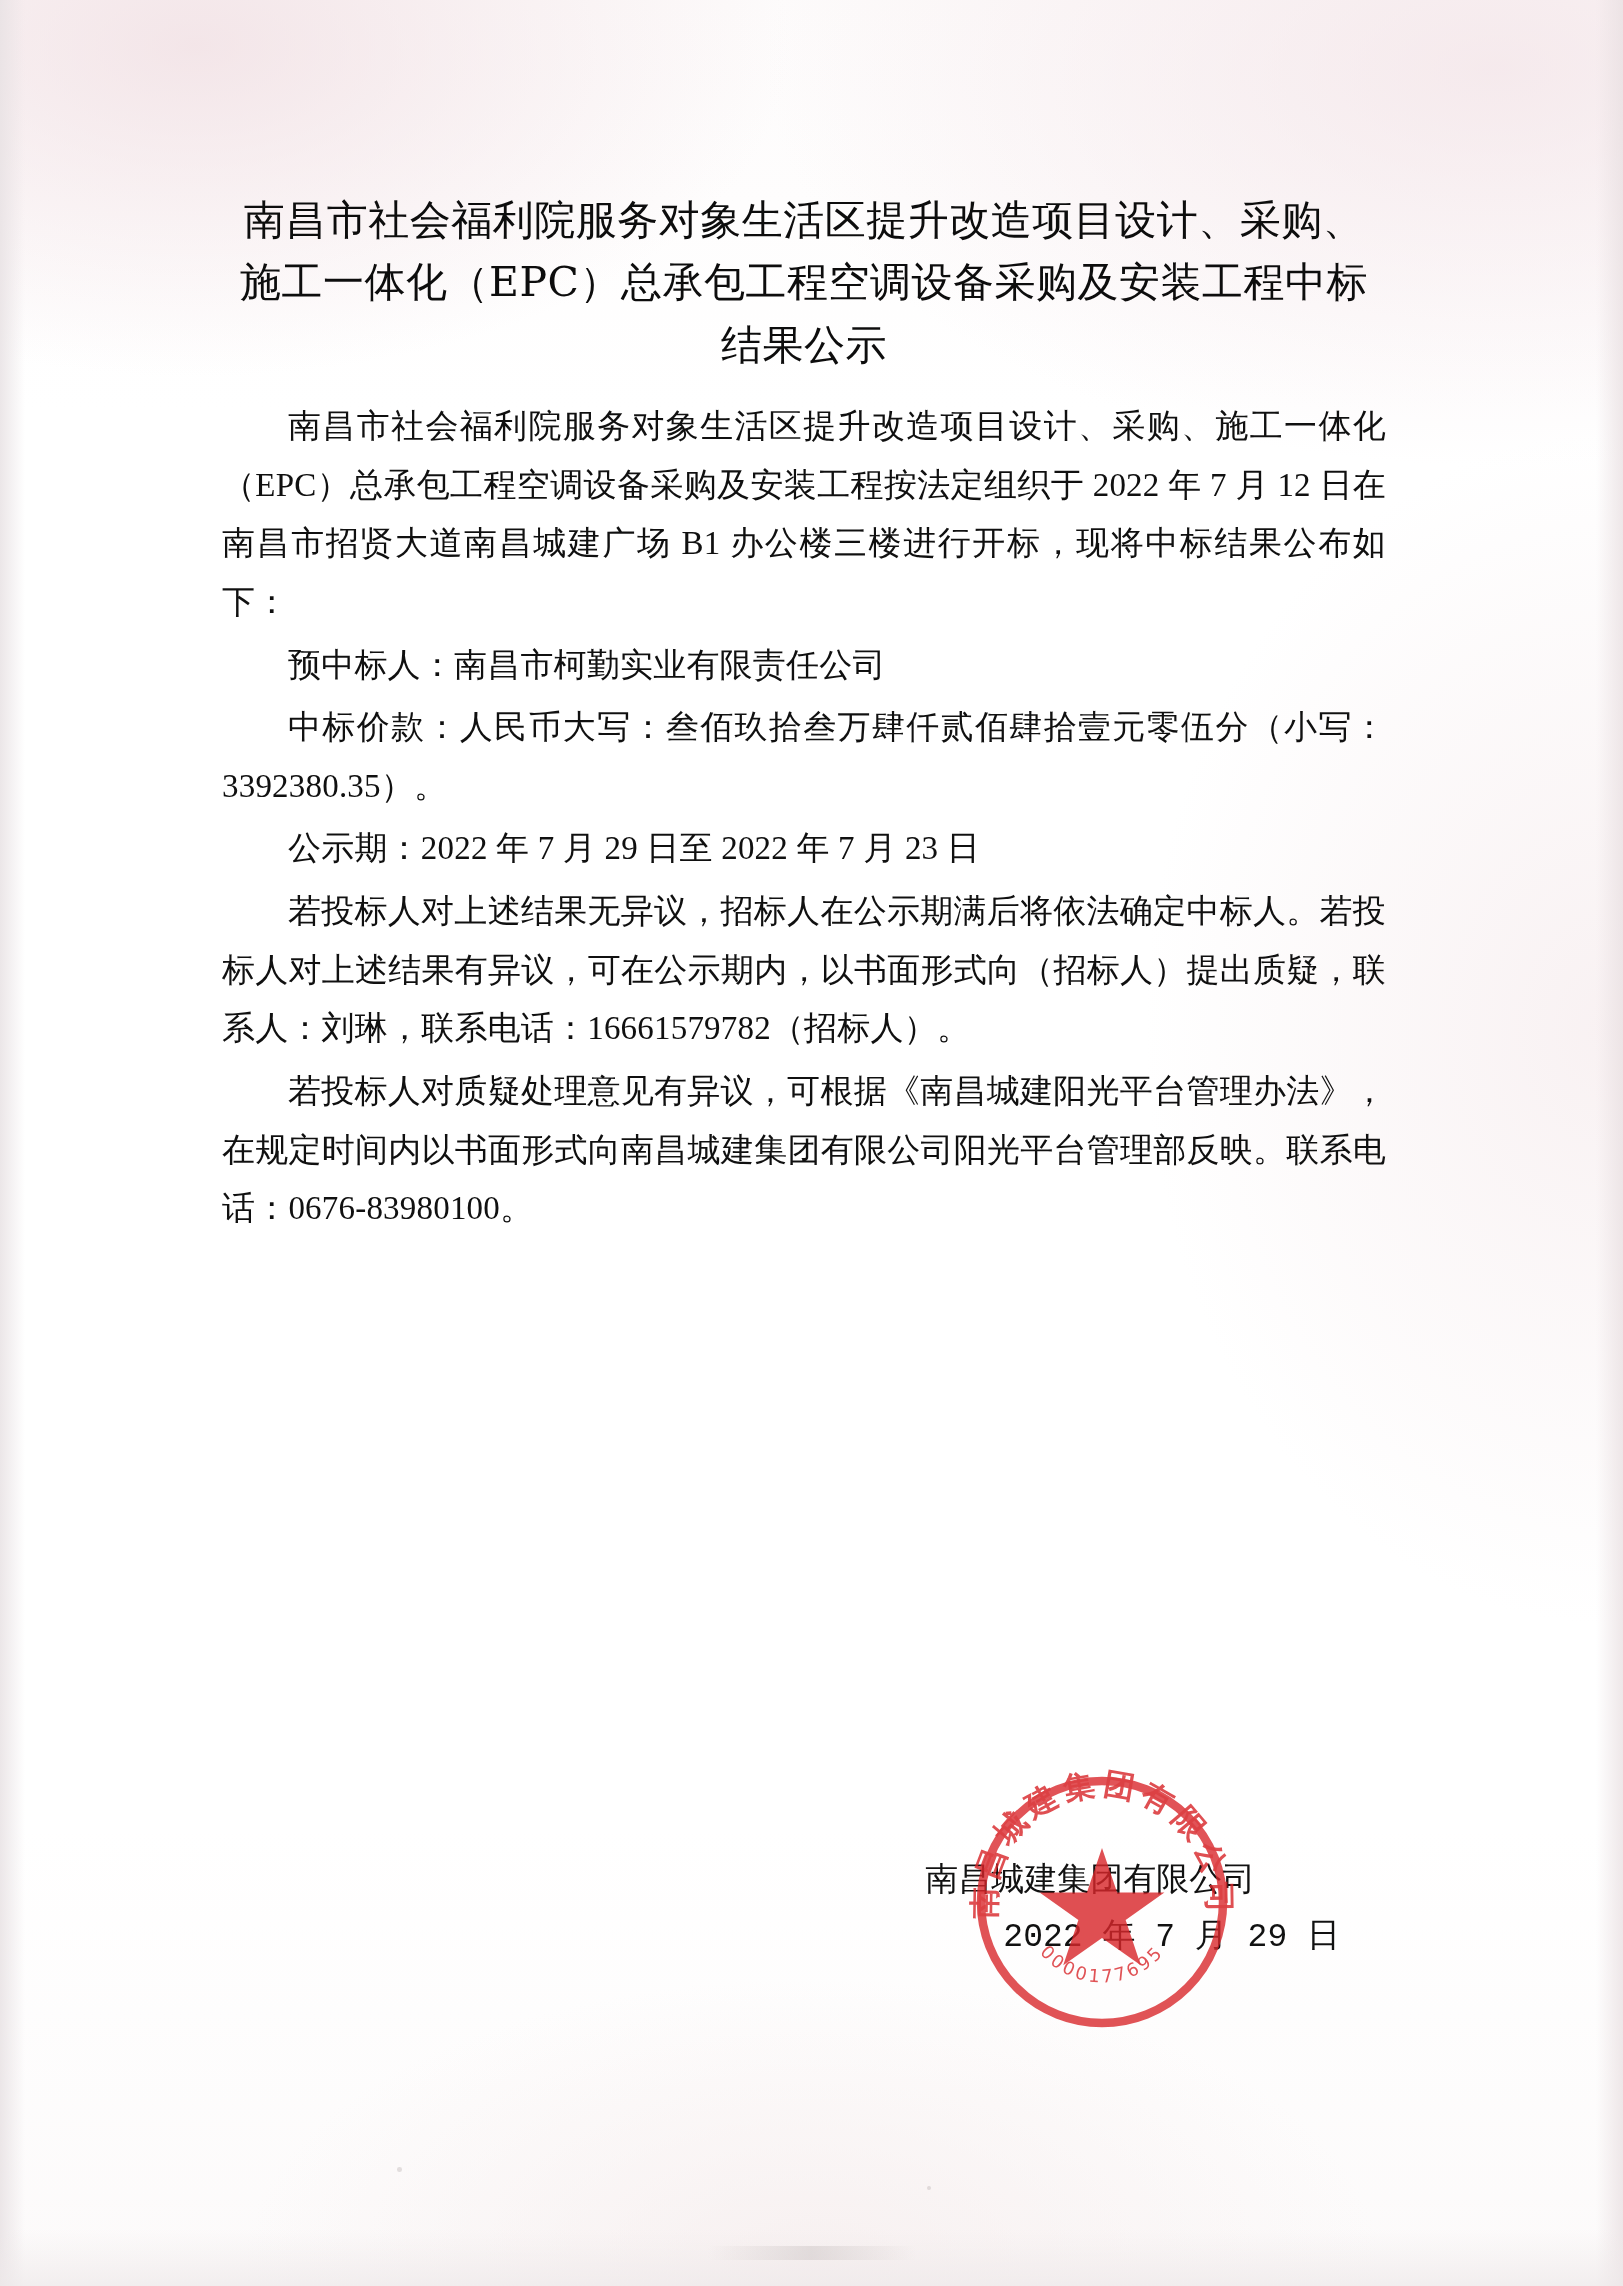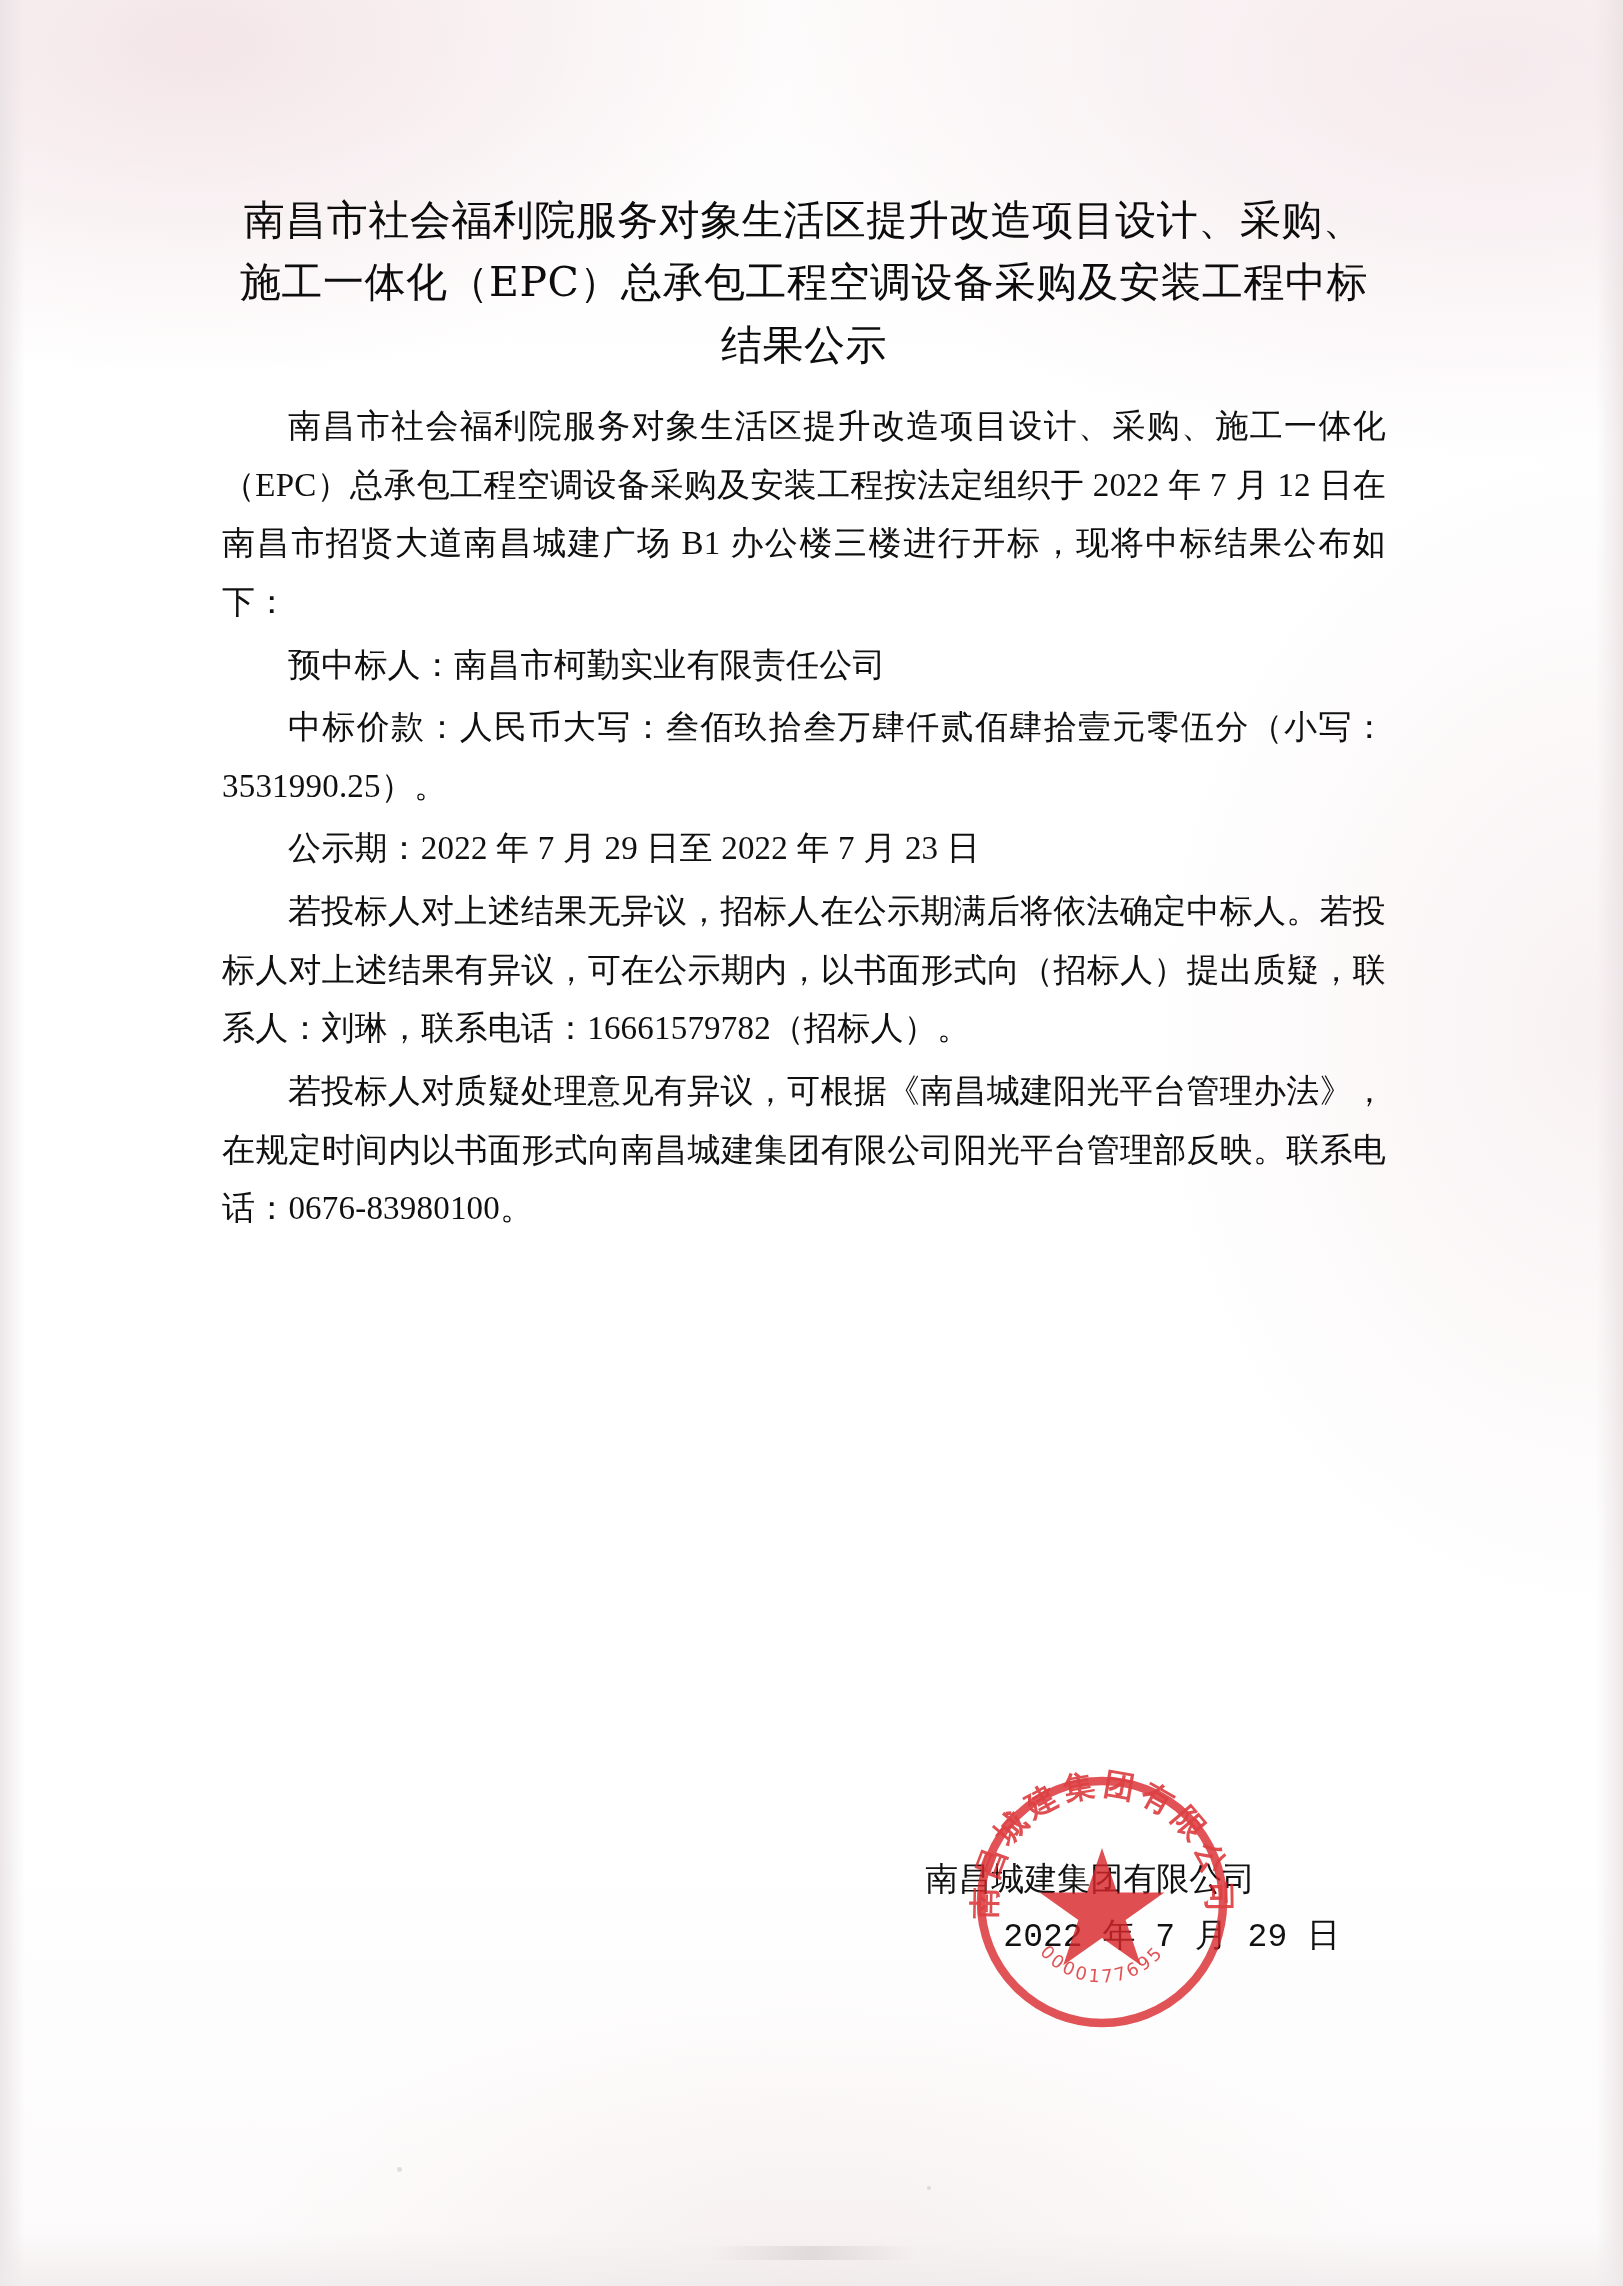--- a/index.html
+++ b/index.html
@@ -130,21 +130,21 @@
   <div class="paper-edge-bottom"></div>
 
   <div class="speck" style="left:397px; top:2167px; width:4.7px; height:4.7px;"></div>
   <div class="speck" style="left:927px; top:2186px; width:3.8px; height:3.8px;"></div>
 
   <div class="content">
     <h1 class="doc-title">南昌市社会福利院服务对象生活区提升改造项目设计、采购、施工一体化（EPC）总承包工程空调设备采购及安装工程中标结果公示</h1>
 
     <p class="para indent">南昌市社会福利院服务对象生活区提升改造项目设计、采购、施工一体化（EPC）总承包工程空调设备采购及安装工程按法定组织于 2022 年 7 月 12 日在南昌市招贤大道南昌城建广场 B1 办公楼三楼进行开标，现将中标结果公布如下：</p>
     <p class="para indent">预中标人：南昌市柯勤实业有限责任公司</p>
-    <p class="para indent">中标价款：人民币大写：叁佰玖拾叁万肆仟贰佰肆拾壹元零伍分（小写：3531990.25）。</p>
+    <p class="para indent">中标价款：人民币大写：叁佰玖拾叁万肆仟贰佰肆拾壹元零伍分（小写：3392380.35）。</p>
     <p class="para indent">公示期：2022 年 7 月 29 日至 2022 年 7 月 23 日</p>
     <p class="para indent">若投标人对上述结果无异议，招标人在公示期满后将依法确定中标人。若投标人对上述结果有异议，可在公示期内，以书面形式向（招标人）提出质疑，联系人：刘琳，联系电话：16661579782（招标人）。</p>
     <p class="para indent">若投标人对质疑处理意见有异议，可根据《南昌城建阳光平台管理办法》，在规定时间内以书面形式向南昌城建集团有限公司阳光平台管理部反映。联系电话：0676-83980100。</p>
   </div>
 
   <div class="seal">
     <svg width="312" height="312" viewBox="0 0 330 330" xmlns="http://www.w3.org/2000/svg">
       <defs>
         <path id="sealTopArc" d="M 52,165 A 113,113 0 0 1 278,165"></path>
         <path id="sealBottomArc" d="M 80,165 A 85,85 0 0 0 250,165"></path>

